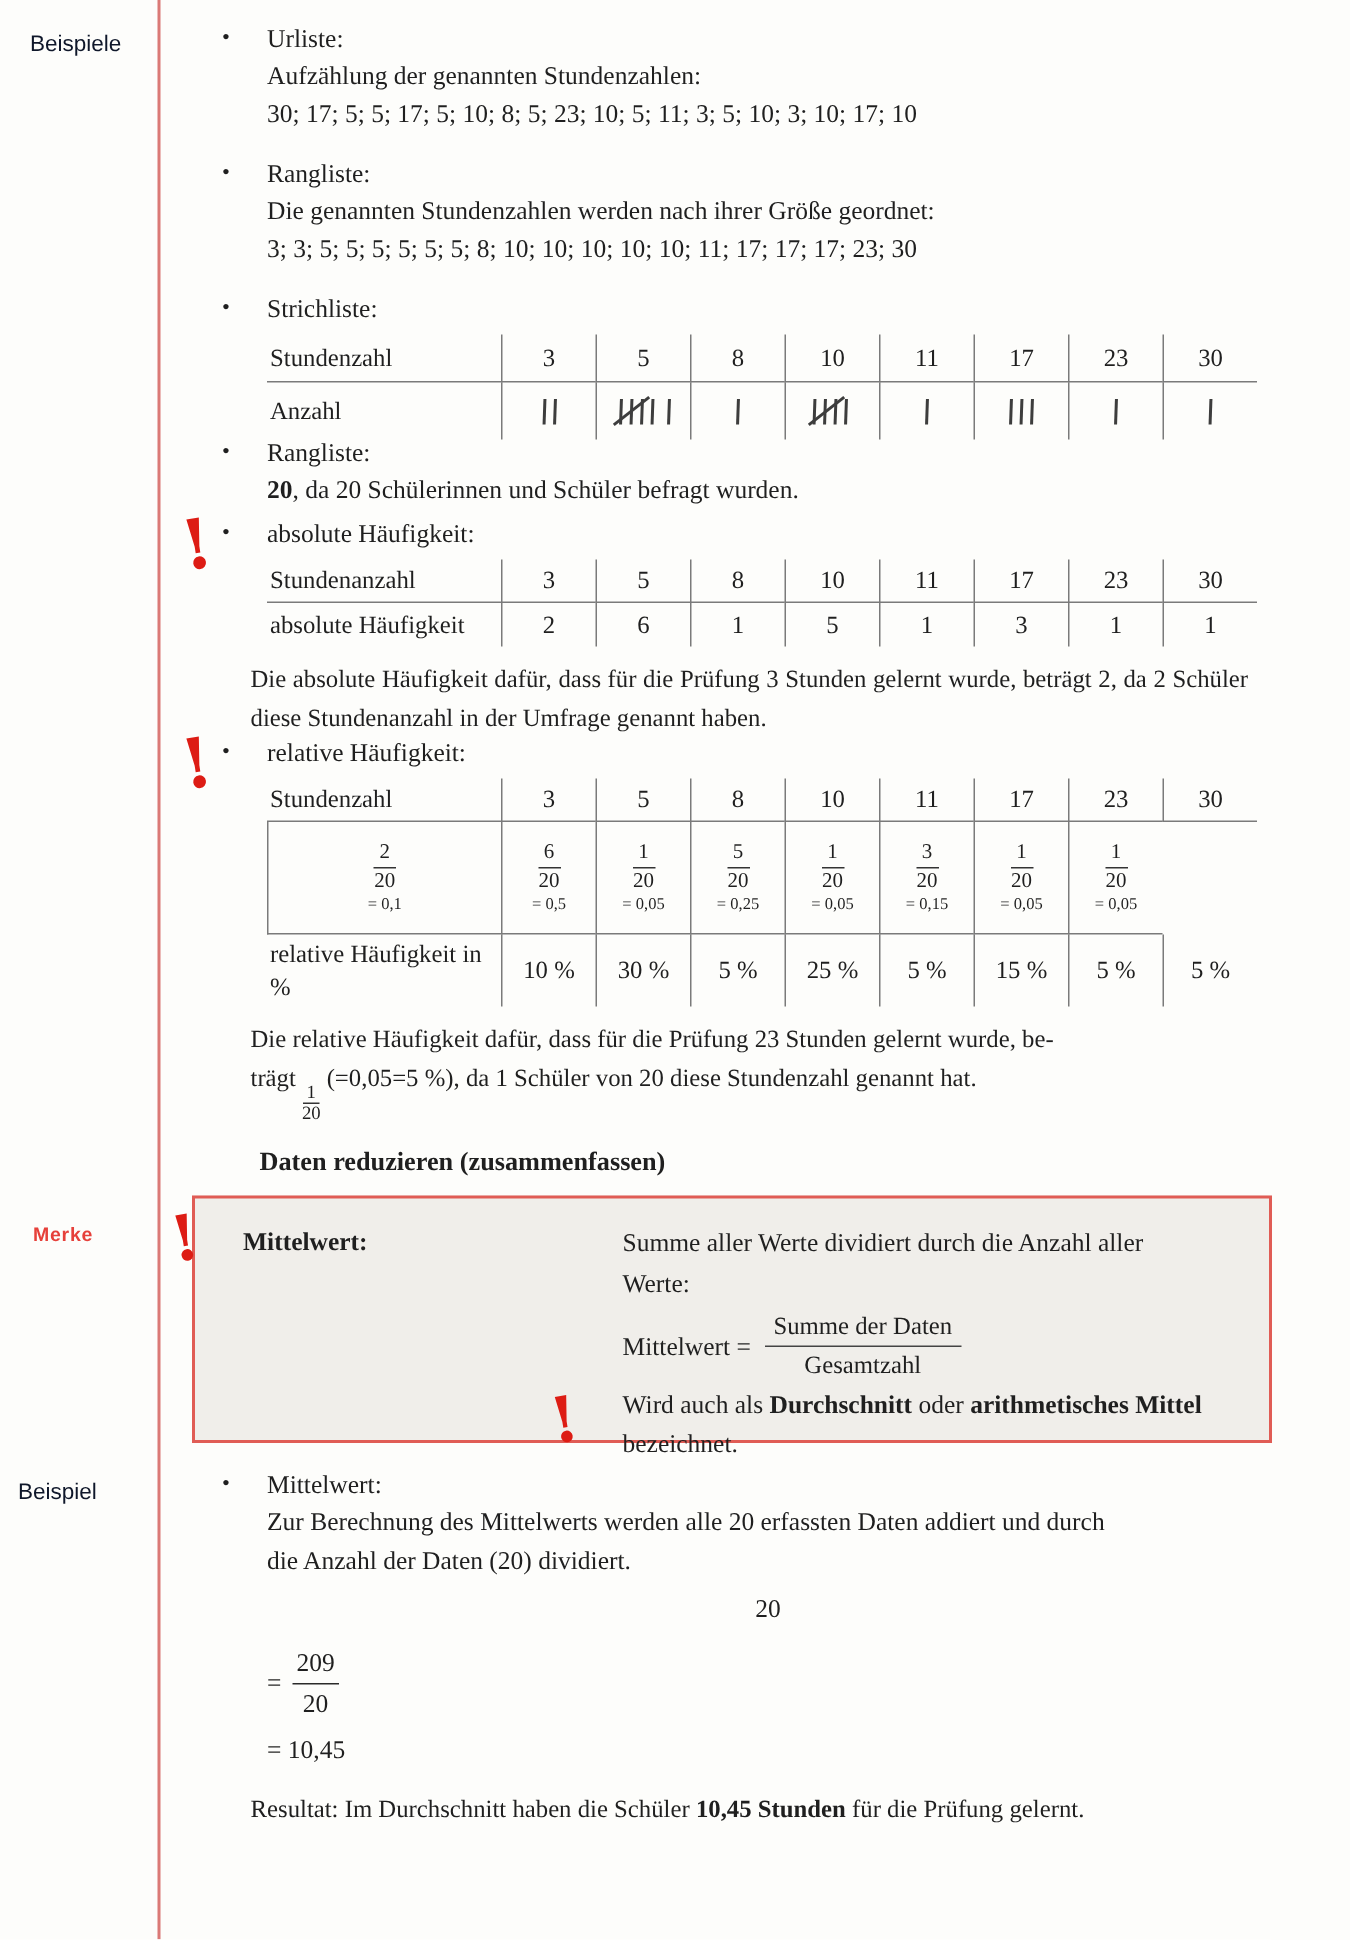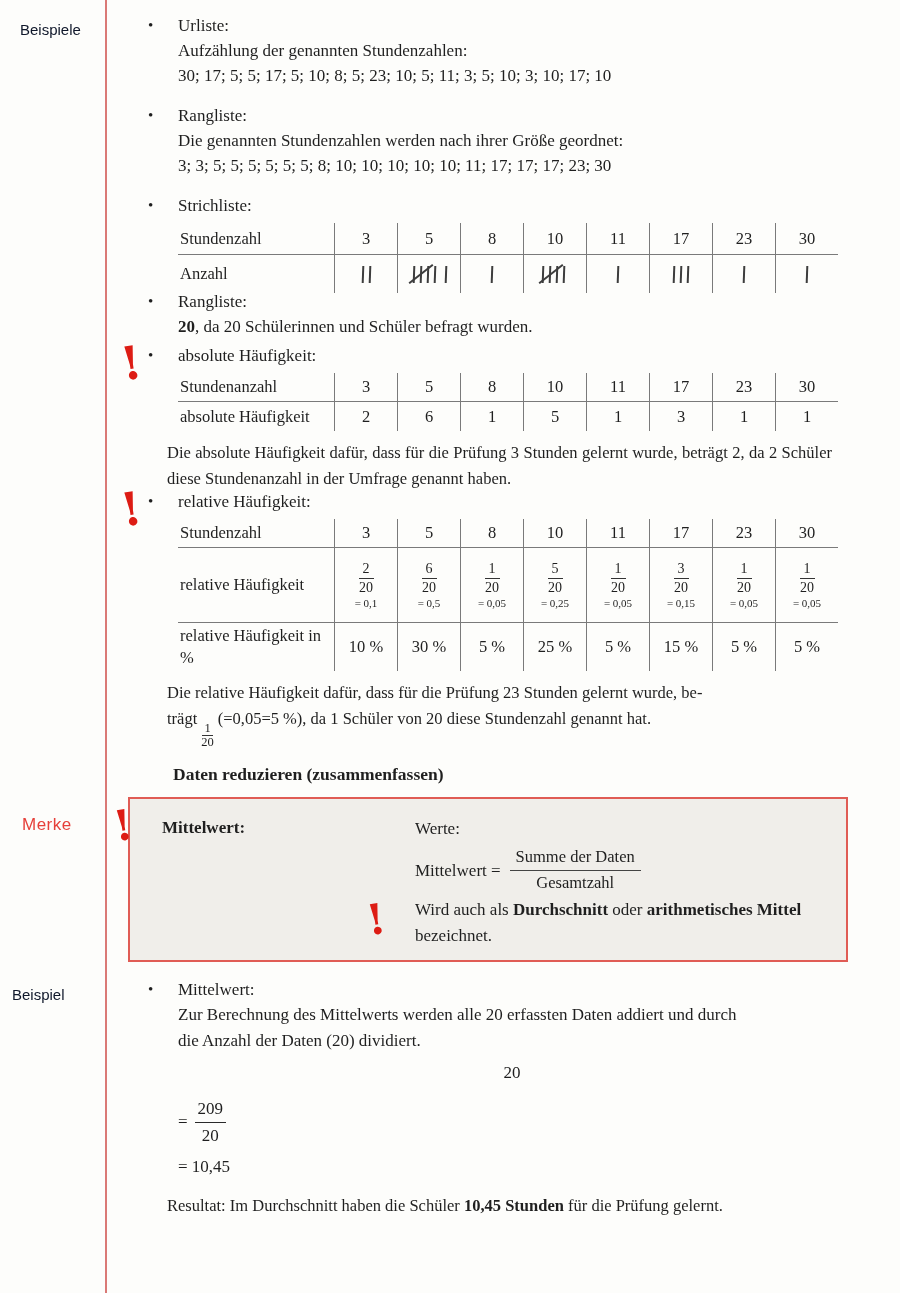--- a/index.html
+++ b/index.html
@@ -5,21 +5,21 @@
   * { margin:0; padding:0; box-sizing:border-box; }
   body { background:#ffffff; }
   .page {
     position:relative; width:900px; height:1293px; background:#fdfdfb;
     font-family:"Liberation Serif", serif; color:#1f1f1f; overflow:hidden;
     font-size:17px;
   }
   .red-rule { position:absolute; left:105px; top:0; bottom:0; width:2px; background:#d4615e; opacity:.85; }
 
   .mlabel { position:absolute; font-family:"Liberation Sans", sans-serif; font-size:15px; color:#0f172a; }
-  .mlabel.merke { color:#e6403a; font-weight:normal; font-size:17px; letter-spacing:.5px; }
+  .mlabel.merke { color:#e6403a; font-weight:bold; font-size:13px; letter-spacing:.5px; }
 
   .section { position:absolute; left:135px; width:715px; }
   .brow { display:flex; line-height:25px; }
   .bullet { width:43px; padding-left:13px; font-size:15px; }
   .ibody { margin-left:43px; line-height:25px; }
 
   .excl {
     position:absolute; color:#dd1c14; font-weight:bold; font-size:46px;
     font-family:"DejaVu Serif", serif; transform:rotate(-9deg); line-height:1;
   }
@@ -227,21 +227,20 @@
         <div class="hcell val">3</div>
         <div class="hcell val">5</div>
         <div class="hcell val">8</div>
         <div class="hcell val">10</div>
         <div class="hcell val">11</div>
         <div class="hcell val">17</div>
         <div class="hcell val">23</div>
         <div class="hcell val">30</div>
       </div>
       <div class="hrow hsep r74">
-        <div class="hcell lab">relative Häufigkeit</div>
         <div class="hcell val frcell">
           <span class="fr">
               <span class="fn">2</span>
               <span class="fd">20</span>
             </span>
           <span class="feq">= 0,1</span>
         </div>
         <div class="hcell val frcell">
           <span class="fr">
               <span class="fn">6</span>
@@ -314,20 +313,21 @@
       </div>
     </div>
   </div>
 
   <div class="section hd" style="top:764px;">Daten reduzieren (zusammenfassen)</div>
 
   <div class="merkebox">
     <div class="mb-grid">
       <div class="mb-label">Mittelwert:</div>
       <div class="mb-right">
+        <div>Summe aller Werte dividiert durch die Anzahl aller</div>
         <div>Werte:</div>
         <div class="mb-formula">
           <span class="mb-excl excl" style="top:-10px;">!</span>
           <span>Mittelwert =</span>
           <span class="mb-fr">
             <span class="fn">Summe der Daten</span>
             <span class="fd">Gesamtzahl</span>
           </span>
         </div>
         <div class="mb-note" style="position:relative;">

